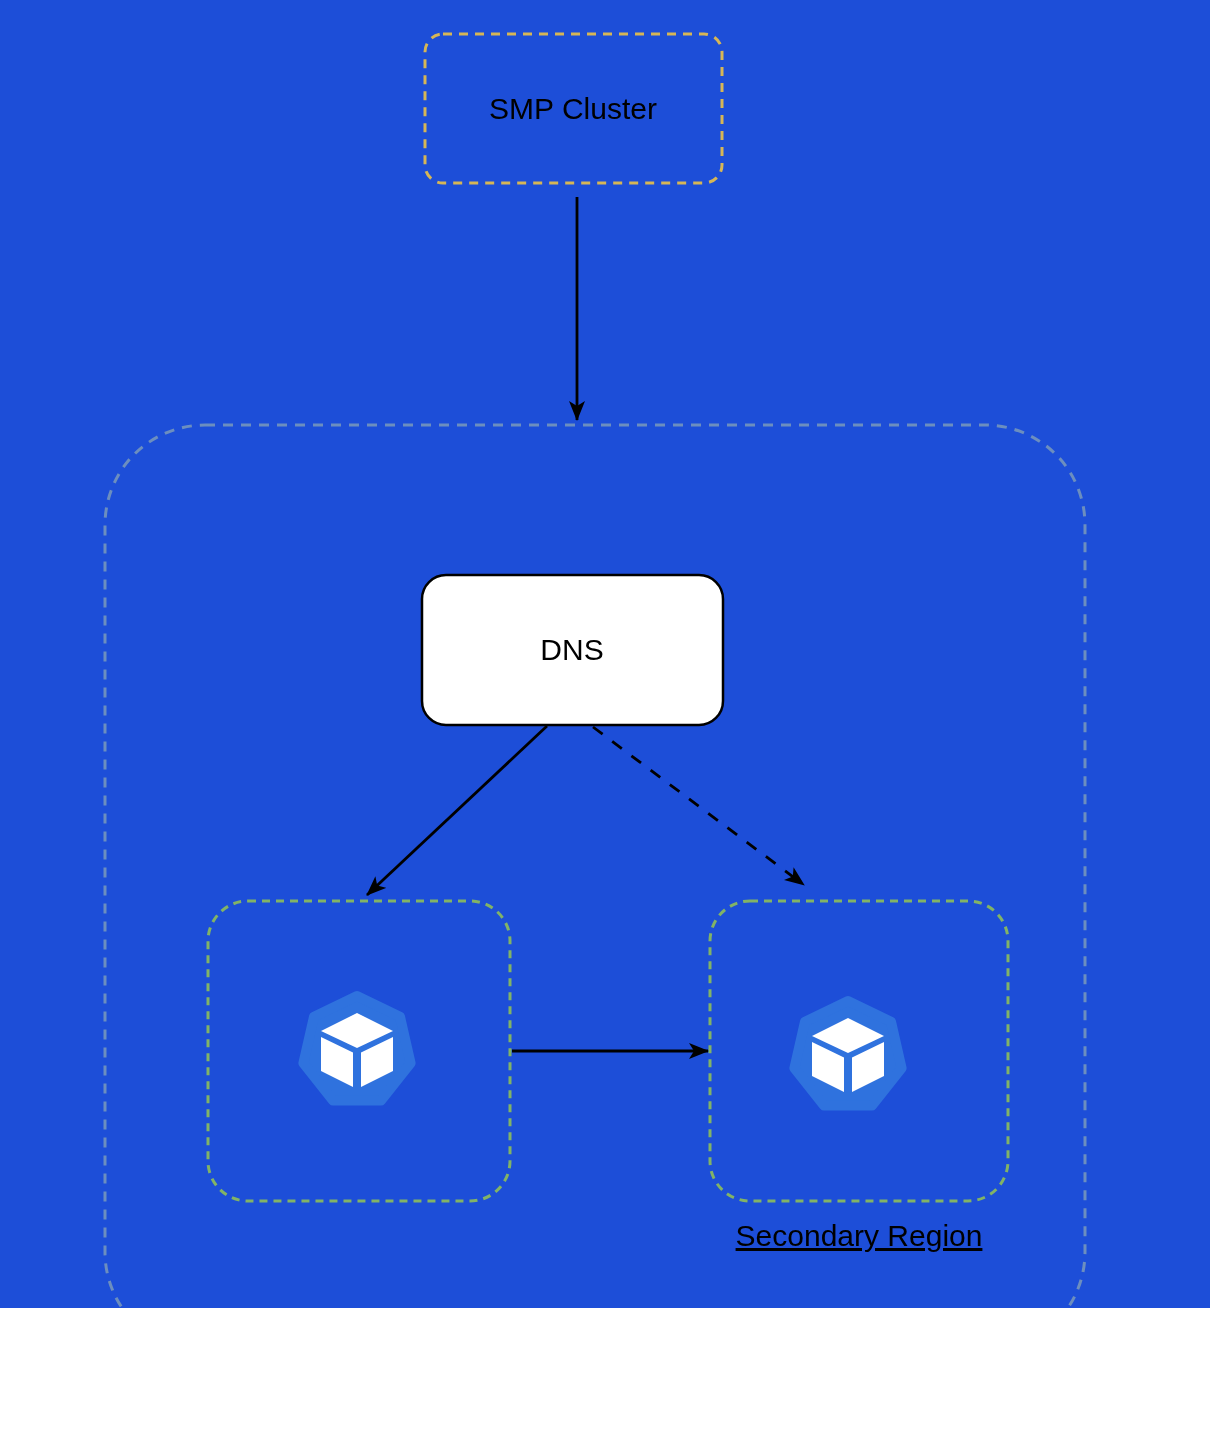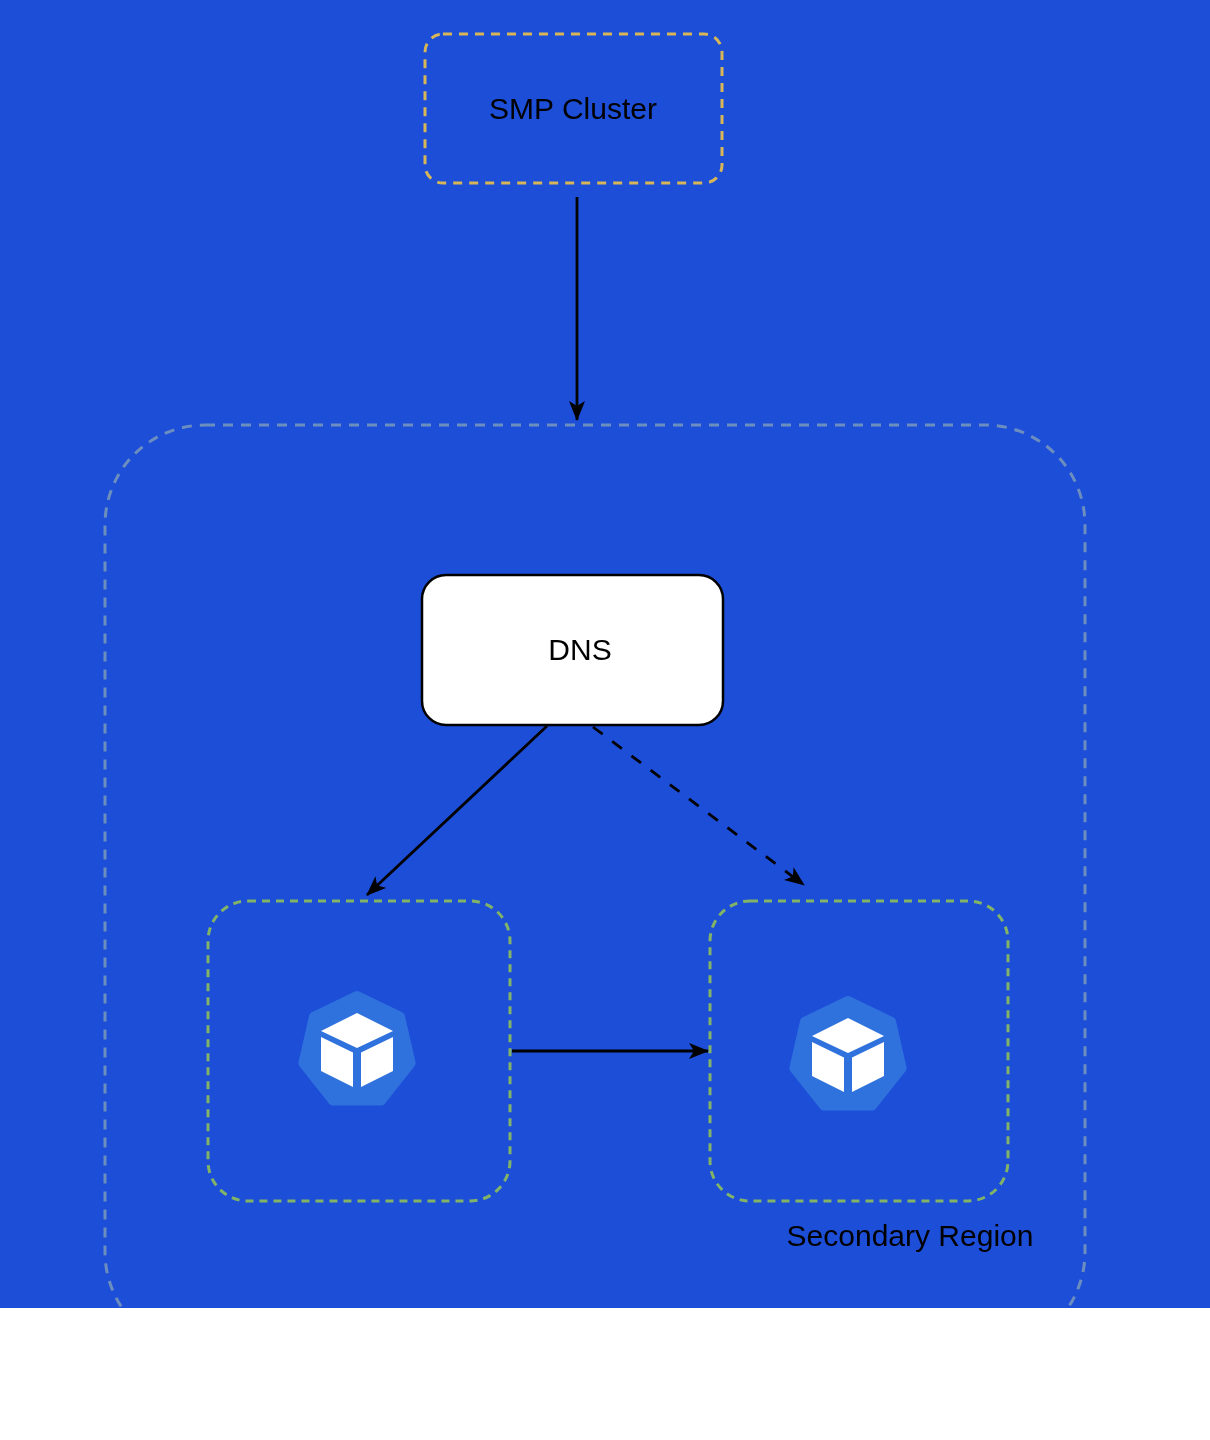--- a/index.html
+++ b/index.html
@@ -79,18 +79,18 @@
     <g transform="translate(848,1056)">
       <path class="hept" fill="#2F72DE" stroke="#2F72DE" d="M0,-55 L43,-34.3 L53.6,12.2 L23.9,49.6 L-23.9,49.6 L-53.6,12.2 L-43,-34.3 Z"></path>
       <path class="cube-face" d="M0,-38 L36,-20 L0,-3 L-36,-20 Z"></path>
       <path class="cube-face" d="M-36,-14 L-4,1.5 L-4,36 L-36,20 Z"></path>
       <path class="cube-face" d="M36,-14 L4,1.5 L4,36 L36,20 Z"></path>
     </g>
   </svg>
 
   <div class="node-label" style="left:573px; top:109px;">SMP Cluster</div>
 
-  <div class="node-label" style="left:572px; top:650px;margin-left:8px;">DNS</div>
+  <div class="node-label" style="left:572px; top:650px;">DNS</div>
 
 
-  <div class="node-label" style="left:910px; top:1236px;">Secondary Region</div>
+  <div class="node-label" style="left:859px; top:1236px;text-decoration:underline;">Secondary Region</div>
 
 </div>
 
 </body></html>

